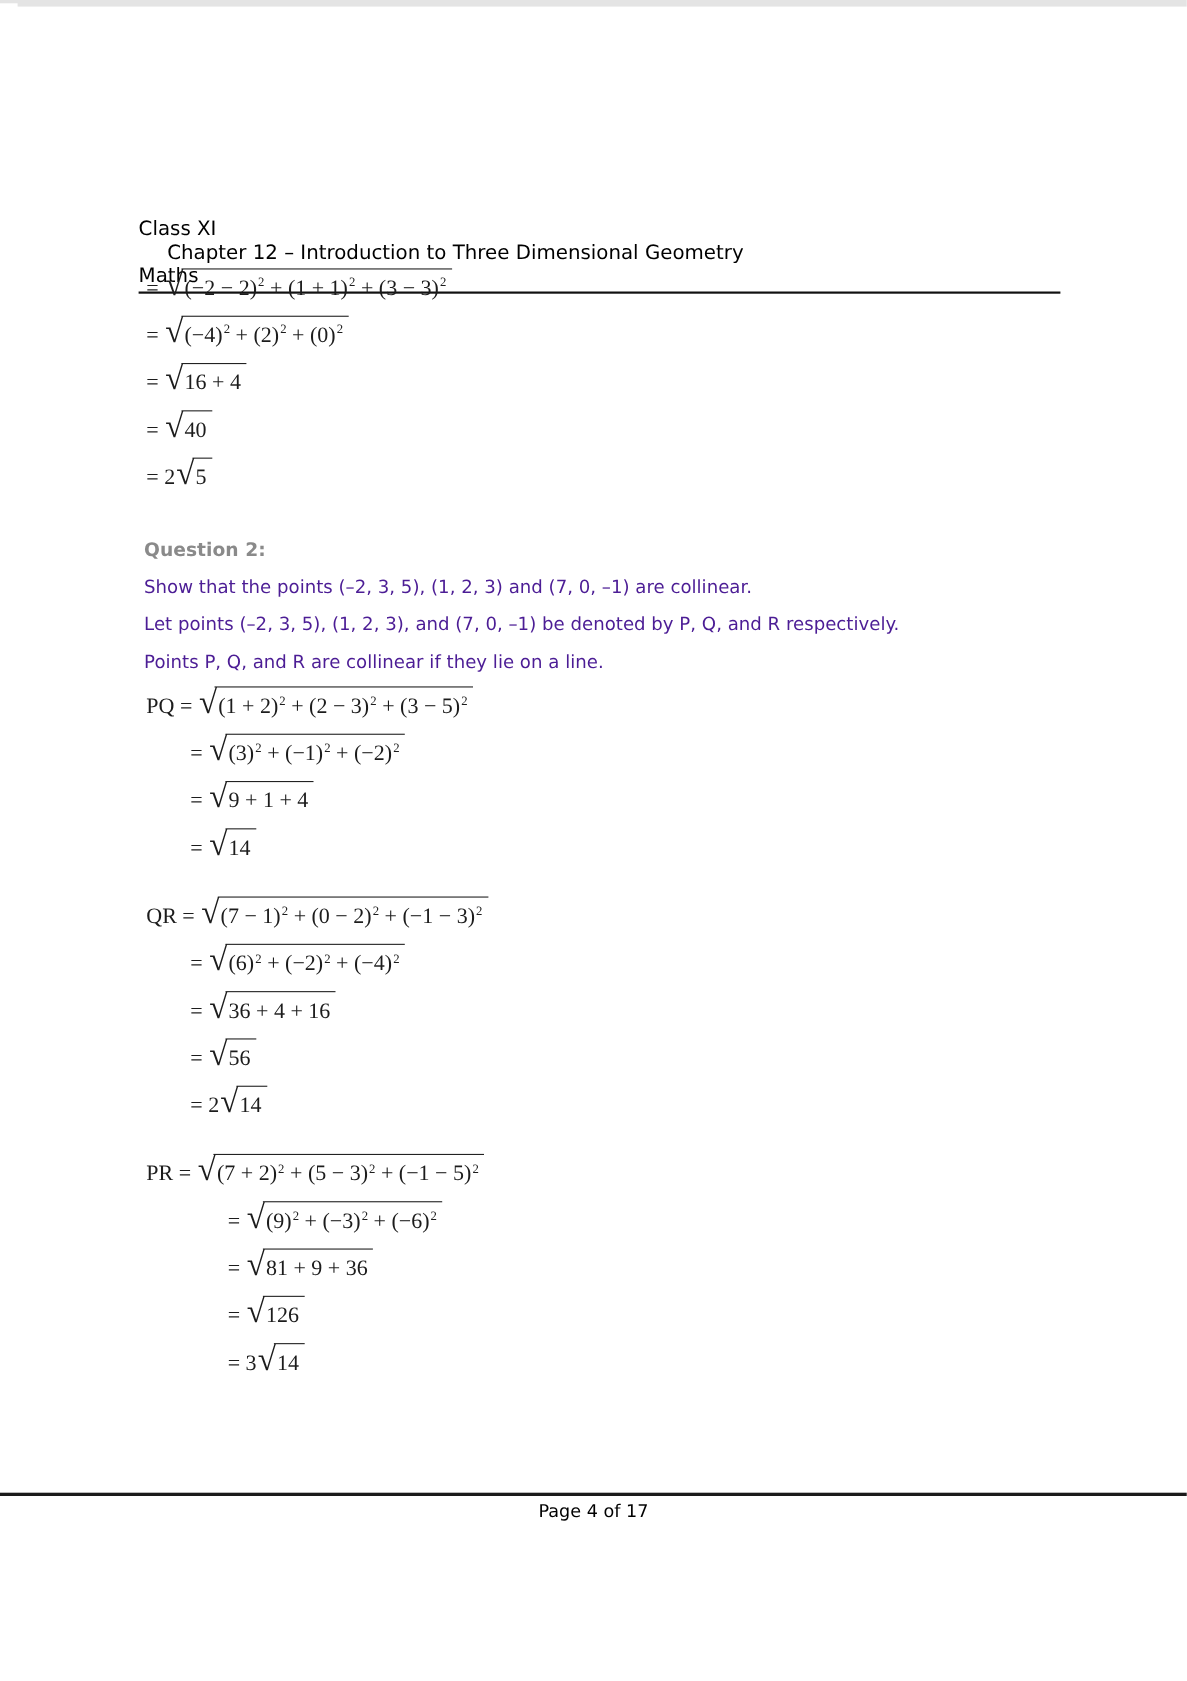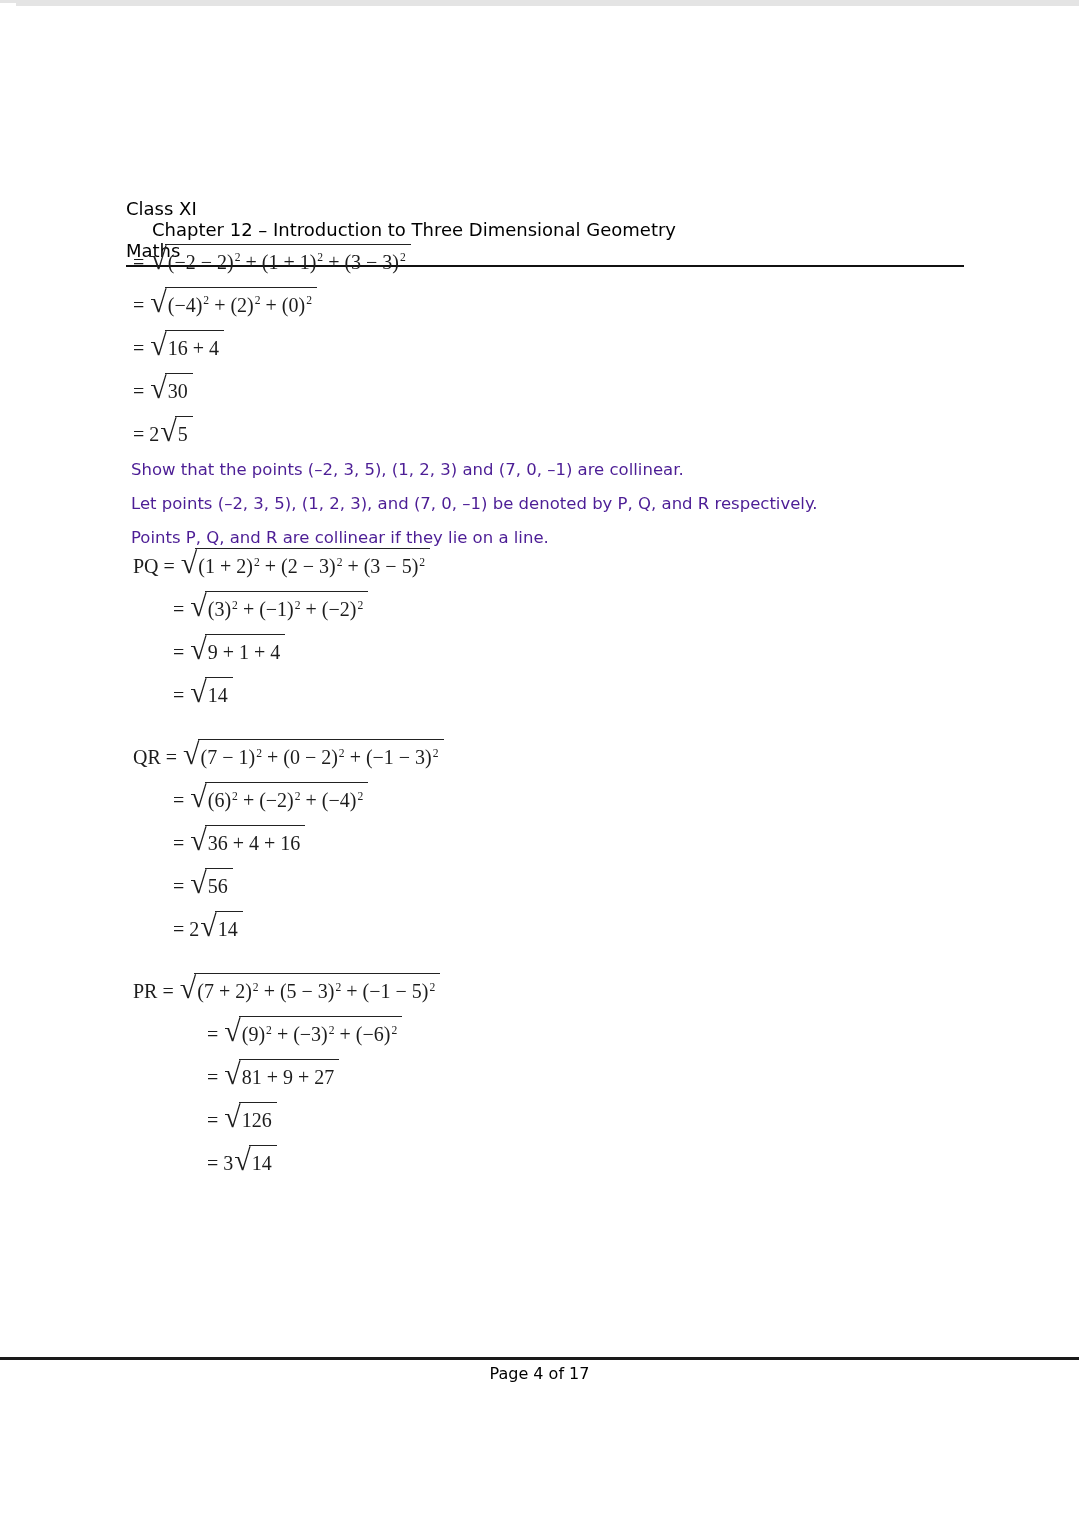--- a/index.html
+++ b/index.html
@@ -42,21 +42,21 @@
   .q-heading {
     margin-top: 44px;
     font-size: 17px;
     font-weight: bold;
     color: #8a8a8a;
   }
   .body-line { margin-top: 13px; font-size: 16.5px; line-height: 1.28; color: #4c1d95; }
   
   .eq-block { margin-left: 2px; font-family: "Liberation Serif", "DejaVu Serif", serif; font-size: 20px; color: #1c1c1c; }
   .eq-block.b1 { margin-top: 14px; }
-  .eq-block.b2 { }
+  .eq-block.b2 { margin-top: 12px; }
   .eq-block.b3 { margin-top: 32px; }
   .eq-block.b4 { margin-top: 32px; }
   .eq-line { margin-bottom: 13px; display: flex; align-items: flex-end; white-space: pre; }
   .eq-block .eq-line.cont { margin-left: 40px; }
   .eq-block.deep .eq-line.cont { margin-left: 74px; }
   .eq-txt { display: inline-block; }
   .sqrt { display: inline-flex; align-items: stretch; margin: 0 1px; }
   .rad {
     font-size: 1.5em; line-height: 1;
     align-self: flex-start;
@@ -100,24 +100,25 @@
     <span class="h-center">Chapter 12 – Introduction to Three Dimensional Geometry</span>
     <span class="h-right">Maths</span>
   </header>
 
   <main class="content">
 
     <div class="eq-block b1">
         <div class="eq-line"><span class="eq-txt">= </span><span class="sqrt"><span class="rad">√</span><span class="radicand"><span class="rc"><span class="eq-txt">(−2 − 2)</span><sup>2</sup><span class="eq-txt"> + (1 + 1)</span><sup>2</sup><span class="eq-txt"> + (3 − 3)</span><sup>2</sup></span></span></span></div>
         <div class="eq-line"><span class="eq-txt">= </span><span class="sqrt"><span class="rad">√</span><span class="radicand"><span class="rc"><span class="eq-txt">(−4)</span><sup>2</sup><span class="eq-txt"> + (2)</span><sup>2</sup><span class="eq-txt"> + (0)</span><sup>2</sup></span></span></span></div>
         <div class="eq-line"><span class="eq-txt">= </span><span class="sqrt"><span class="rad">√</span><span class="radicand"><span class="rc"><span class="eq-txt">16 + 4</span></span></span></span></div>
-        <div class="eq-line"><span class="eq-txt">= </span><span class="sqrt"><span class="rad">√</span><span class="radicand"><span class="rc"><span class="eq-txt">30</span></span></span></span></div>
+        <div class="eq-line"><span class="eq-txt">= </span><span class="sqrt"><span class="rad">√</span><span class="radicand"><span class="rc"><span class="eq-txt">40</span></span></span></span></div>
         <div class="eq-line"><span class="eq-txt">= 2</span><span class="sqrt"><span class="rad">√</span><span class="radicand"><span class="rc"><span class="eq-txt">5</span></span></span></span></div>
       </div>
 
+    <h3 class="q-heading">Question 2:</h3>
 
     <p class="body-line">Show that the points (–2, 3, 5), (1, 2, 3) and (7, 0, –1) are collinear.</p>
     <p class="body-line">Let points (–2, 3, 5), (1, 2, 3), and (7, 0, –1) be denoted by P, Q, and R respectively.</p>
     <p class="body-line">Points P, Q, and R are collinear if they lie on a line.</p>
 
     <div class="eq-block b2">
         <div class="eq-line"><span class="eq-txt">PQ = </span><span class="sqrt"><span class="rad">√</span><span class="radicand"><span class="rc"><span class="eq-txt">(1 + 2)</span><sup>2</sup><span class="eq-txt"> + (2 − 3)</span><sup>2</sup><span class="eq-txt"> + (3 − 5)</span><sup>2</sup></span></span></span></div>
         <div class="eq-line cont"><span class="eq-txt">= </span><span class="sqrt"><span class="rad">√</span><span class="radicand"><span class="rc"><span class="eq-txt">(3)</span><sup>2</sup><span class="eq-txt"> + (−1)</span><sup>2</sup><span class="eq-txt"> + (−2)</span><sup>2</sup></span></span></span></div>
         <div class="eq-line cont"><span class="eq-txt">= </span><span class="sqrt"><span class="rad">√</span><span class="radicand"><span class="rc"><span class="eq-txt">9 + 1 + 4</span></span></span></span></div>
         <div class="eq-line cont"><span class="eq-txt">= </span><span class="sqrt"><span class="rad">√</span><span class="radicand"><span class="rc"><span class="eq-txt">14</span></span></span></span></div>
@@ -125,21 +126,21 @@
     <div class="eq-block b3">
         <div class="eq-line"><span class="eq-txt">QR = </span><span class="sqrt"><span class="rad">√</span><span class="radicand"><span class="rc"><span class="eq-txt">(7 − 1)</span><sup>2</sup><span class="eq-txt"> + (0 − 2)</span><sup>2</sup><span class="eq-txt"> + (−1 − 3)</span><sup>2</sup></span></span></span></div>
         <div class="eq-line cont"><span class="eq-txt">= </span><span class="sqrt"><span class="rad">√</span><span class="radicand"><span class="rc"><span class="eq-txt">(6)</span><sup>2</sup><span class="eq-txt"> + (−2)</span><sup>2</sup><span class="eq-txt"> + (−4)</span><sup>2</sup></span></span></span></div>
         <div class="eq-line cont"><span class="eq-txt">= </span><span class="sqrt"><span class="rad">√</span><span class="radicand"><span class="rc"><span class="eq-txt">36 + 4 + 16</span></span></span></span></div>
         <div class="eq-line cont"><span class="eq-txt">= </span><span class="sqrt"><span class="rad">√</span><span class="radicand"><span class="rc"><span class="eq-txt">56</span></span></span></span></div>
         <div class="eq-line cont"><span class="eq-txt">= 2</span><span class="sqrt"><span class="rad">√</span><span class="radicand"><span class="rc"><span class="eq-txt">14</span></span></span></span></div>
       </div>
     <div class="eq-block b4 deep">
         <div class="eq-line"><span class="eq-txt">PR = </span><span class="sqrt"><span class="rad">√</span><span class="radicand"><span class="rc"><span class="eq-txt">(7 + 2)</span><sup>2</sup><span class="eq-txt"> + (5 − 3)</span><sup>2</sup><span class="eq-txt"> + (−1 − 5)</span><sup>2</sup></span></span></span></div>
         <div class="eq-line cont"><span class="eq-txt">= </span><span class="sqrt"><span class="rad">√</span><span class="radicand"><span class="rc"><span class="eq-txt">(9)</span><sup>2</sup><span class="eq-txt"> + (−3)</span><sup>2</sup><span class="eq-txt"> + (−6)</span><sup>2</sup></span></span></span></div>
-        <div class="eq-line cont"><span class="eq-txt">= </span><span class="sqrt"><span class="rad">√</span><span class="radicand"><span class="rc"><span class="eq-txt">81 + 9 + 27</span></span></span></span></div>
+        <div class="eq-line cont"><span class="eq-txt">= </span><span class="sqrt"><span class="rad">√</span><span class="radicand"><span class="rc"><span class="eq-txt">81 + 9 + 36</span></span></span></span></div>
         <div class="eq-line cont"><span class="eq-txt">= </span><span class="sqrt"><span class="rad">√</span><span class="radicand"><span class="rc"><span class="eq-txt">126</span></span></span></span></div>
         <div class="eq-line cont"><span class="eq-txt">= 3</span><span class="sqrt"><span class="rad">√</span><span class="radicand"><span class="rc"><span class="eq-txt">14</span></span></span></span></div>
       </div>
 
   </main>
 
   <div class="footer-rule"></div>
   <div class="footer-text">Page 4 of 17</div>
 
 </div>

